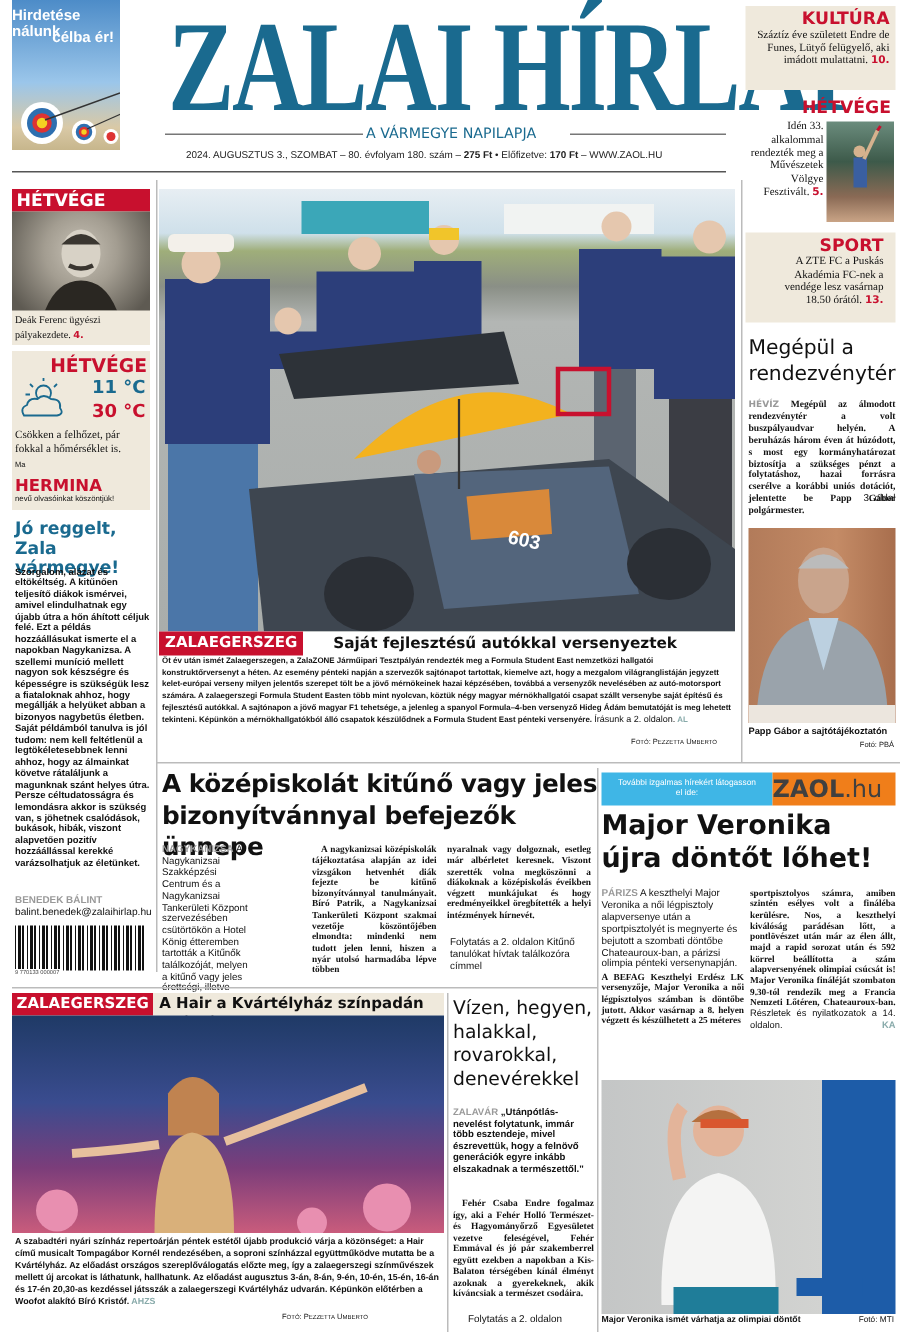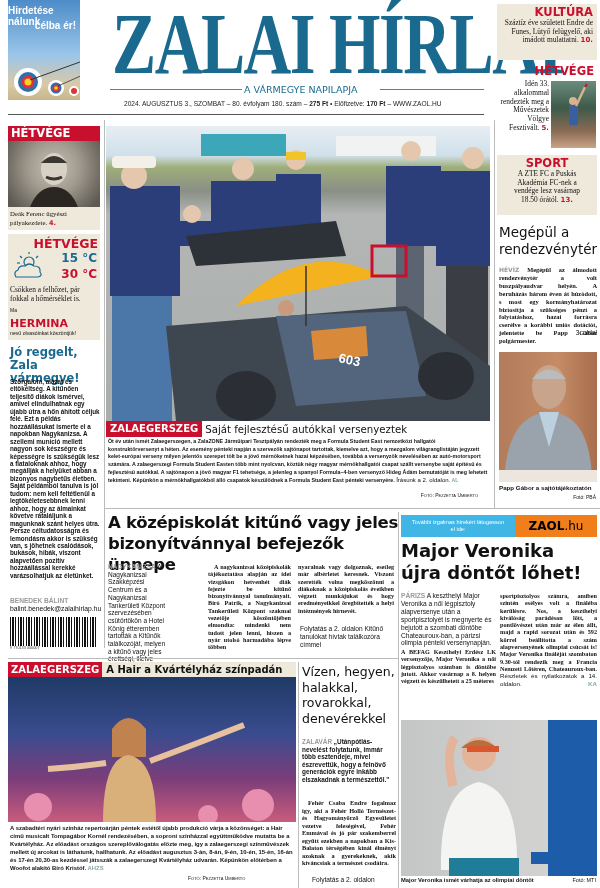--- a/index.html
+++ b/index.html
@@ -66,21 +66,21 @@
   <span>Idén 33. alkalommal rendezték meg a Művészetek Völgye Fesztivált.</span> <b class="red sans" style="font-size:7px">5.</b>
 </div>
 <div class="pic" style="left:551px;top:81px;width:45px;height:67px;background:linear-gradient(#6b8c7d,#3d5a4a 40%,#8a6a55 75%,#c9a486)">
   <svg width="45" height="67">
       <circle cx="22" cy="20" r="4" fill="#d6b28e"></circle>
       <rect x="18" y="24" width="9" height="20" fill="#3a5fa0"></rect>
       <line x1="25" y1="25" x2="34" y2="6" stroke="#d6b28e" stroke-width="2.5"></line>
       <line x1="34" y1="6" x2="36" y2="3" stroke="#c8102e" stroke-width="2"></line>
     </svg>
 </div>
-<div class="abs beige" style="left:497px;top:155px;width:100px;height:60px;padding:2px 8px;text-align:center">
+<div class="abs beige" style="left:497px;top:155px;width:100px;height:60px;padding:2px 8px;text-align:right">
   <div class="sans red" style="font-weight:bold;font-size:11.5px;line-height:13px">SPORT</div>
   <div style="font-size:7.4px;line-height:8.7px"><span>A ZTE FC a Puskás Akadémia FC-nek a vendége lesz vasárnap 18.50 órától.</span> <b class="red sans" style="font-size:7px">13.</b></div>
 </div>
 
 <div class="vline" style="left:104px;top:120px;height:528px"></div>
 <div class="abs beige" style="left:8px;top:126px;width:92px;height:104px">
   <div class="redbox" style="font-size:11.5px;padding:0 3px;line-height:15px">HÉTVÉGE</div>
   <div class="pic" style="left:0;top:15px;width:92px;height:66px;background:radial-gradient(circle at 50% 40%,#c8c2b6 0,#a39d91 40%,#5e5a52 90%)">
     <svg width="92" height="66">
         <ellipse cx="46" cy="28" rx="13" ry="16" fill="#d8d2c6"></ellipse>
@@ -98,21 +98,21 @@
   <svg width="34" height="30" style="position:absolute;left:3px;top:16px">
       <circle cx="18" cy="12" r="5" fill="none" stroke="#1a6a8f" stroke-width="1.2"></circle>
       <g stroke="#1a6a8f" stroke-width="1.2">
         <line x1="18" y1="2" x2="18" y2="4"></line>
         <line x1="9" y1="6" x2="11" y2="8"></line>
         <line x1="27" y1="6" x2="25" y2="8"></line>
         <line x1="6" y1="13" x2="9" y2="13"></line>
       </g>
       <path d="M5 27 Q2 22 7 20 Q8 15 14 16 Q18 12 23 16 Q30 16 29 22 Q32 26 27 27Z" fill="#efe9dc" stroke="#1a6a8f" stroke-width="1.2"></path>
     </svg>
-  <div class="sans blue" style="position:absolute;right:3px;top:17px;font-weight:bold;font-size:12px">15 °C</div>
+  <div class="sans blue" style="position:absolute;right:3px;top:17px;font-weight:bold;font-size:12px">11 °C</div>
   <div class="sans red" style="position:absolute;right:3px;top:33px;font-weight:bold;font-size:12px">30 °C</div>
   <div style="position:absolute;left:2px;right:2px;top:52px;font-size:7.4px;line-height:8.6px;">Csökken a felhőzet, pár fokkal a hőmérséklet is.</div>
   <div class="cond" style="position:absolute;left:2px;top:73px;font-size:5px">Ma</div>
 </div>
 <div class="abs beige" style="left:8px;top:318px;width:92px;height:22px;padding:0 2px">
   <div class="sans red" style="font-weight:bold;font-size:11px;line-height:11px">HERMINA</div>
   <div class="cond" style="font-size:5.2px;line-height:8px">nevű olvasóinkat köszöntjük!</div>
 </div>
 <div class="abs sans blue" style="left:10px;top:346px;width:90px;font-weight:bold;font-size:11.5px;line-height:13px">Jó reggelt, Zala vármegye!</div>
 <div class="abs cond" style="left:10px;top:378px;width:90px;font-size:6.3px;line-height:7.45px;font-weight:bold">Szorgalom, alázat és eltökéltség. A kitűnően teljesítő diákok ismérvei, amivel elindulhatnak egy újabb útra a hőn áhított céljuk felé. Ezt a példás hozzáállásukat ismerte el a napokban Nagykanizsa. A szellemi muníció mellett nagyon sok készségre és képességre is szükségük lesz a fiataloknak ahhoz, hogy megállják a helyüket abban a bizonyos nagybetűs életben. Saját példámból tanulva is jól tudom: nem kell feltétlenül a legtökéletesebbnek lenni ahhoz, hogy az álmainkat követve rátaláljunk a magunknak szánt helyes útra. Persze céltudatosságra és lemondásra akkor is szükség van, s jöhetnek csalódások, bukások, hibák, viszont alapvetően pozitív hozzáállással kerekké varázsolhatjuk az életünket.</div>
@@ -154,21 +154,21 @@
     <path d="M130 180 Q200 110 275 150 Z" fill="#f3b21e"></path>
     <line x1="200" y1="140" x2="200" y2="200" stroke="#333" stroke-width="1.5"></line>
     <circle cx="180" cy="182" r="8" fill="#c99a7d"></circle>
     <rect x="266" y="120" width="34" height="30" fill="none" stroke="#c8102e" stroke-width="3"></rect>
     <ellipse cx="140" cy="270" rx="30" ry="25" fill="#2b2f35"></ellipse>
     <ellipse cx="340" cy="250" rx="28" ry="24" fill="#2b2f35"></ellipse>
   </svg>
 </div>
 <div class="abs" style="left:106px;top:421px;width:384px;height:16px;display:flex;align-items:center">
   <span class="redbox" style="font-size:10px;line-height:16px;padding:0 4px">ZALAEGERSZEG</span>
-  <span class="sans" style="font-weight:normal;font-size:10.2px;padding-left:3px">Saját fejlesztésű autókkal versenyeztek</span>
+  <span class="sans" style="font-weight:bold;font-size:10.2px;padding-left:20px">Saját fejlesztésű autókkal versenyeztek</span>
 </div>
 <div class="abs cond" style="left:108px;top:438px;width:380px;font-size:5.3px;line-height:7.7px;font-weight:bold">
   <span>Öt év után ismét Zalaegerszegen, a ZalaZONE Járműipari Tesztpályán rendezték meg a Formula Student East nemzetközi hallgatói konstruktőrversenyt a héten. Az esemény pénteki napján a szervezők sajtónapot tartottak, kiemelve azt, hogy a mezgalom világranglistáján jegyzett kelet-európai verseny milyen jelentős szerepet tölt be a jövő mérnökeinek hazai képzésében, továbbá a versenyzők nevelésében az autó-motorsport számára. A zalaegerszegi Formula Student Easten több mint nyolcvan, köztük négy magyar mérnökhallgatói csapat szállt versenybe saját építésű és fejlesztésű autókkal. A sajtónapon a jövő magyar F1 tehetsége, a jelenleg a spanyol Formula–4-ben versenyző Hideg Ádám bemutatóját is meg lehetett tekinteni. Képünkön a mérnökhallgatókból álló csapatok készülődnek a Formula Student East pénteki versenyére.</span>
   <span style="font-weight:normal;font-size:6px">Írásunk a 2. oldalon.</span>
   <span class="blue" style="color:#8aa">AL</span>
 </div>
 <div class="abs cond" style="right:122px;top:492px;font-size:5px;font-variant:small-caps">Fotó: Pezzetta Umberto</div>
 
 <div class="vline" style="left:494px;top:120px;height:388px"></div>
 <div class="abs sans" style="left:499px;top:224px;width:100px;font-size:13.5px;line-height:17px">Megépül a rendezvénytér</div>
@@ -196,21 +196,21 @@
   <span style="color:#999">NAGYKANIZSA</span>
   <span style="font-weight:normal">A Nagykanizsai Szakképzési Centrum és a Nagykanizsai Tankerületi Központ szervezésében csütörtökön a Hotel König étteremben tartották a Kitűnők találkozóját, melyen a kitűnő vagy jeles érettségi, illetve szakmai bizonyítványt szerzett diákokat köszöntötték.</span>
 </div>
 <div class="abs body-sm" style="left:208px;top:563px;width:83px;text-indent:6px;font-weight:bold">A nagykanizsai középiskolák tájékoztatása alapján az idei vizsgákon hetvenhét diák fejezte be kitűnő bizonyítvánnyal tanulmányait. Bíró Patrik, a Nagykanizsai Tankerületi Központ szakmai vezetője köszöntőjében elmondta: mindenki nem tudott jelen lenni, hiszen a nyár utolsó harmadába lépve többen</div>
 <div class="abs body-sm" style="left:298px;top:563px;width:96px;font-weight:bold">nyaralnak vagy dolgoznak, esetleg már albérletet keresnek. Viszont szerették volna megköszönni a diákoknak a középiskolás éveikben végzett munkájukat és hogy eredményeikkel öregbítették a helyi intézmények hírnevét.</div>
 <div class="abs cond" style="left:300px;top:625px;width:94px;font-size:6.6px;line-height:7.8px">Folytatás a 2. oldalon Kitűnő tanulókat hívtak találkozóra címmel</div>
 <div class="vline" style="left:398px;top:512px;height:376px"></div>
 
 <div class="abs" style="left:401px;top:515px;width:196px;height:22px;display:flex">
   <div class="cond" style="flex:1;background:#3fb6e6;color:#fff;font-size:5.6px;line-height:7px;text-align:center;padding:4px 10px 0">További izgalmas hírekért látogasson el ide:</div>
-  <div class="sans" style="width:82px;background:#f07e1a;color:#000000;font-size:12px;font-weight:bold;text-align:center;line-height:22px">
+  <div class="sans" style="width:82px;background:#f07e1a;color:#404040;font-size:16px;font-weight:bold;line-height:22px">
     <span>ZAOL</span><span style="font-weight:normal">.hu</span>
   </div>
 </div>
 
 <div class="abs sans" style="left:401px;top:540px;width:196px;font-weight:bold;font-size:18px;line-height:22px">Major Veronika újra döntőt lőhet!</div>
 <div class="abs cond" style="left:401px;top:592px;width:96px;font-size:6.6px;line-height:7.9px">
   <span style="color:#999;font-weight:bold">PÁRIZS</span>
   <span>A keszthelyi Major Veronika a női légpisztoly alapversenye után a sportpisztolyét is megnyerte és bejutott a szombati döntőbe Chateauroux-ban, a párizsi olimpia pénteki versenynapján.</span>
 </div>
 <div class="abs body-sm" style="left:401px;top:648px;width:95px;font-weight:bold">A BEFAG Keszthelyi Erdész LK versenyzője, Major Veronika a női légpisztolyos számban is döntőbe jutott. Akkor vasárnap a 8. helyen végzett és készülhetett a 25 méteres</div>

